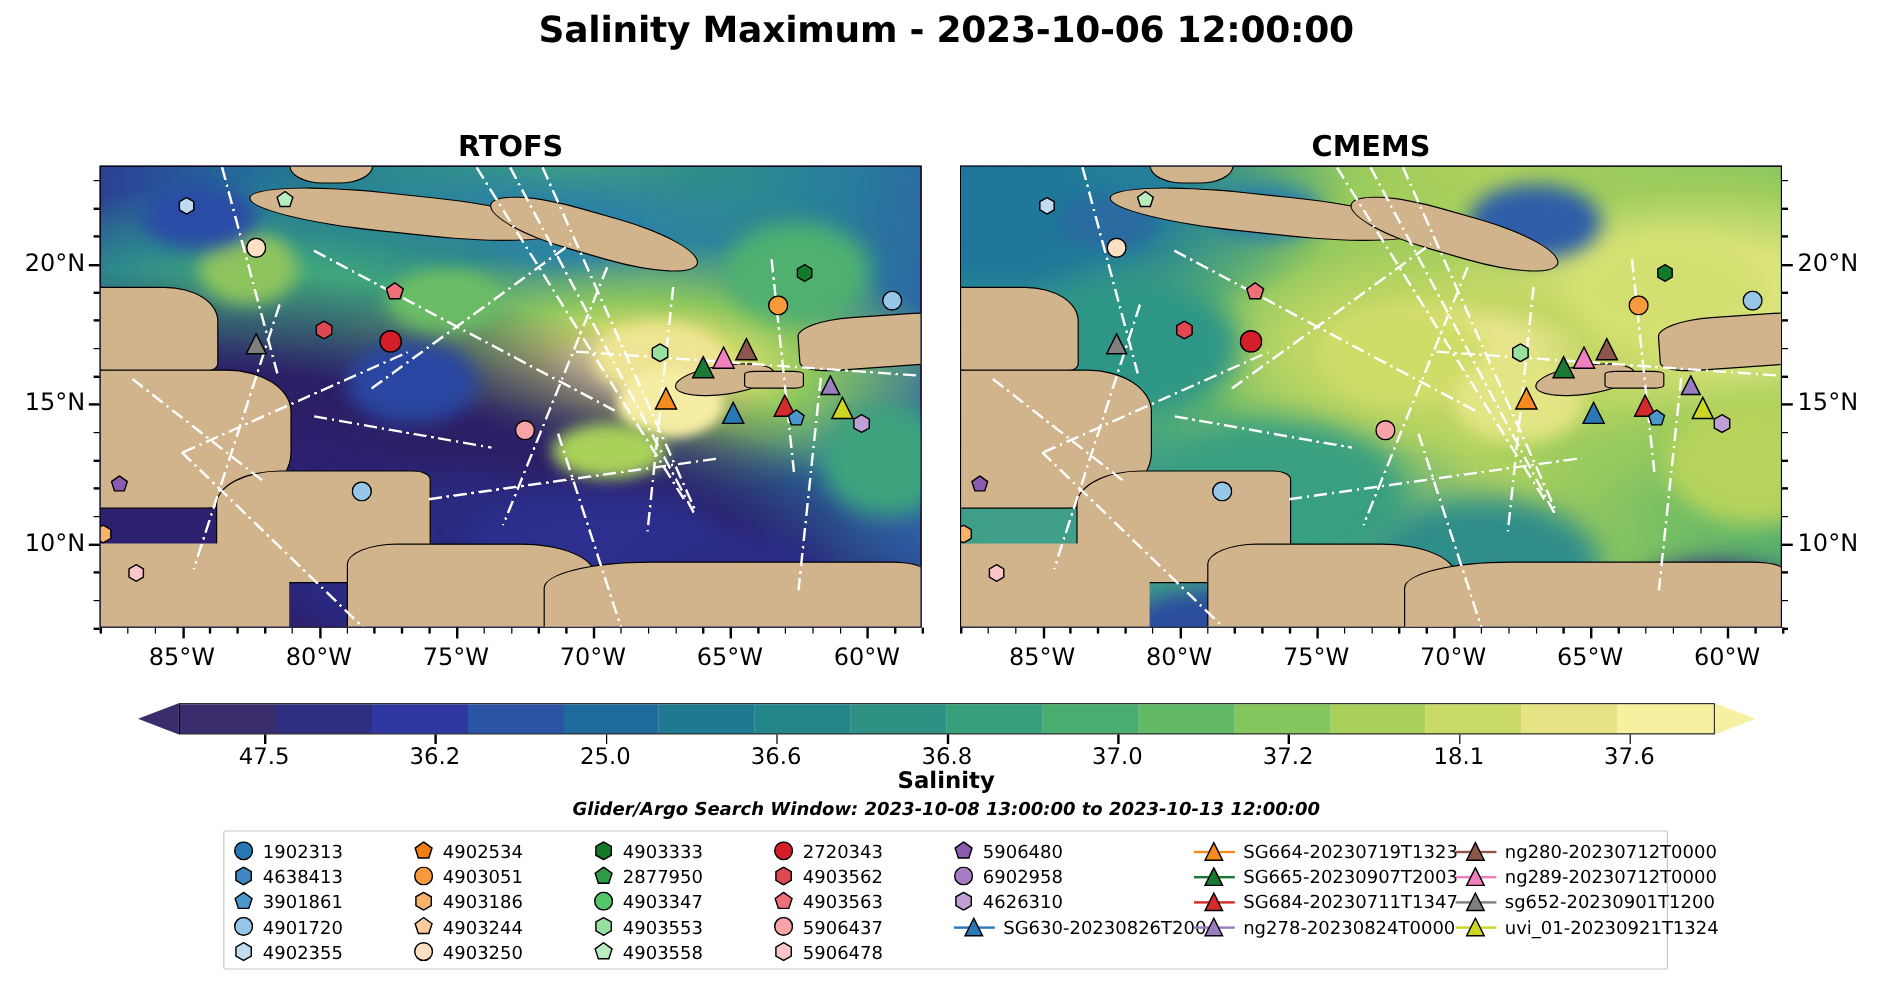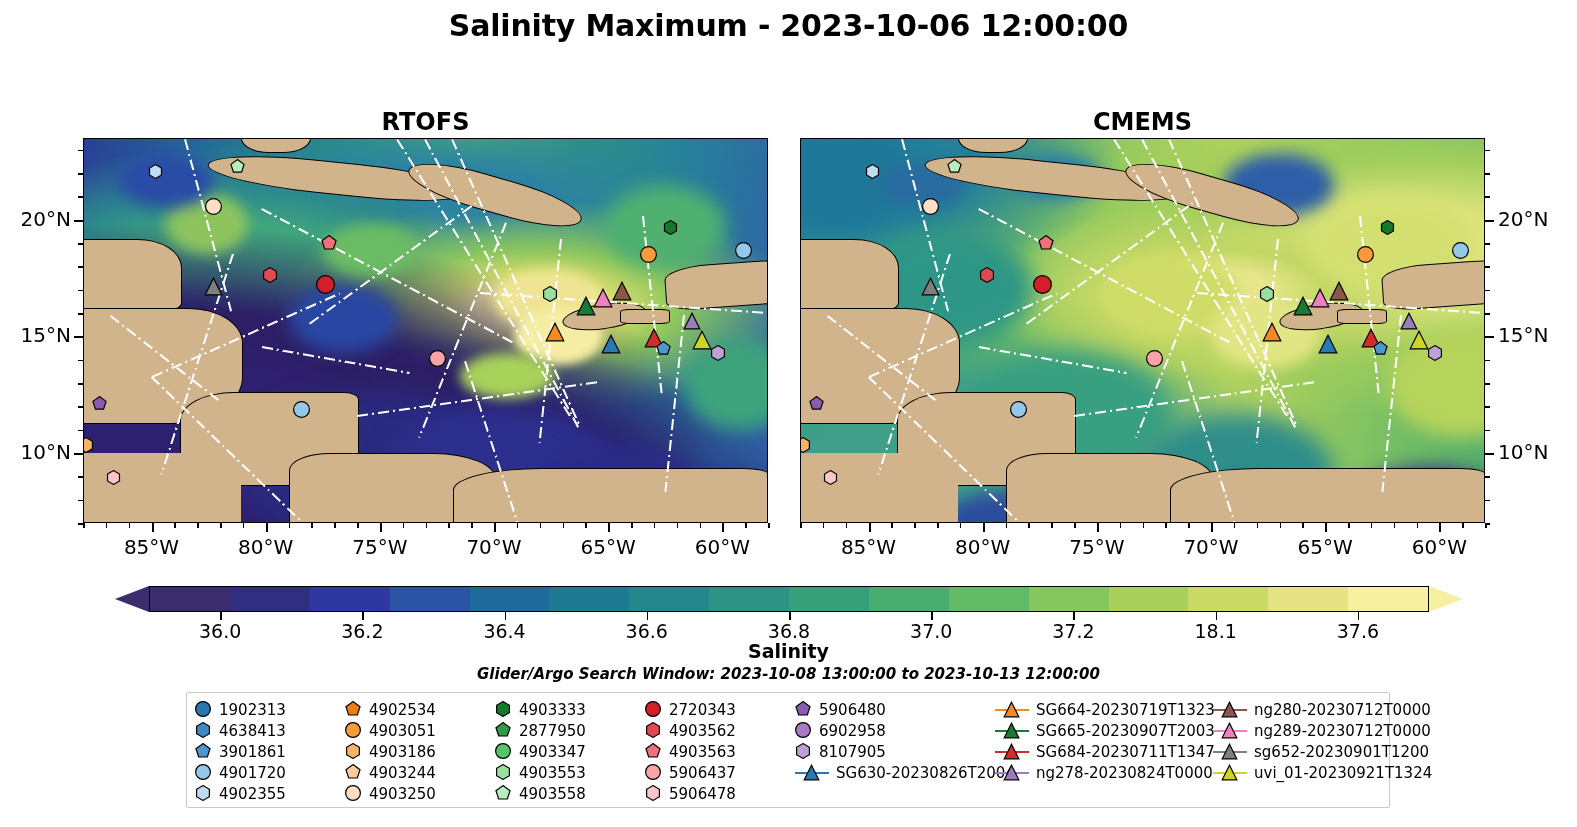--- a/index.html
+++ b/index.html
@@ -504,25 +504,25 @@
       <div style="background: rgb(98, 186, 102);"></div>
       <div style="background: rgb(133, 198, 94);"></div>
       <div style="background: rgb(168, 208, 90);"></div>
       <div style="background: rgb(201, 218, 102);"></div>
       <div style="background: rgb(230, 227, 132);"></div>
       <div style="background: rgb(247, 240, 160);"></div>
     </div>
 </div>
 <div id="cbar-ticks">
     <div class="cbtick" style="left: 220.111px; top: 612px; position: absolute;"></div>
-    <div class="cblab" style="left: 220.111px; top: 620px;">36.0</div>
+    <div class="cblab" style="left: 220.111px; top: 620px;">47.5</div>
     <div class="cbtick" style="left: 362.333px; top: 612px; position: absolute;"></div>
     <div class="cblab" style="left: 362.333px; top: 620px;">36.2</div>
     <div class="cbtick" style="left: 504.556px; top: 612px; position: absolute;"></div>
-    <div class="cblab" style="left: 504.556px; top: 620px;">36.4</div>
+    <div class="cblab" style="left: 504.556px; top: 620px;">25.0</div>
     <div class="cbtick" style="left: 646.778px; top: 612px; position: absolute;"></div>
     <div class="cblab" style="left: 646.778px; top: 620px;">36.6</div>
     <div class="cbtick" style="left: 789px; top: 612px; position: absolute;"></div>
     <div class="cblab" style="left: 789px; top: 620px;">36.8</div>
     <div class="cbtick" style="left: 931.222px; top: 612px; position: absolute;"></div>
     <div class="cblab" style="left: 931.222px; top: 620px;">37.0</div>
     <div class="cbtick" style="left: 1073.44px; top: 612px; position: absolute;"></div>
     <div class="cblab" style="left: 1073.44px; top: 620px;">37.2</div>
     <div class="cbtick" style="left: 1215.67px; top: 612px; position: absolute;"></div>
     <div class="cblab" style="left: 1215.67px; top: 620px;">18.1</div>
@@ -681,21 +681,21 @@
           </svg>
         </span>
         <span class="lg-lab">4903563</span>
       </div>
       <div class="lg">
         <span class="mk">
           <svg width="16" height="16" viewBox="0 0 16 16">
             <polygon points="7.40,0.00 13.81,3.70 13.81,11.10 7.40,14.80 0.99,11.10 0.99,3.70" fill="#bfa0d6" stroke="#000" stroke-width="1.2" transform="translate(0.6,0.6)"></polygon>
           </svg>
         </span>
-        <span class="lg-lab">8107905</span>
+        <span class="lg-lab">4626310</span>
       </div>
       <div class="lg">
         <span class="lg-line">
           <span class="ln" style="background:#d42a2a"></span>
           <svg width="17" height="17" viewBox="0 0 17 17">
             <polygon points="8.5,1.2 15.8,15.8 1.2,15.8" fill="#d42a2a" stroke="#000" stroke-width="1.2"></polygon>
           </svg>
         </span>
         <span class="lg-lab">SG684-20230711T1347</span>
       </div>

